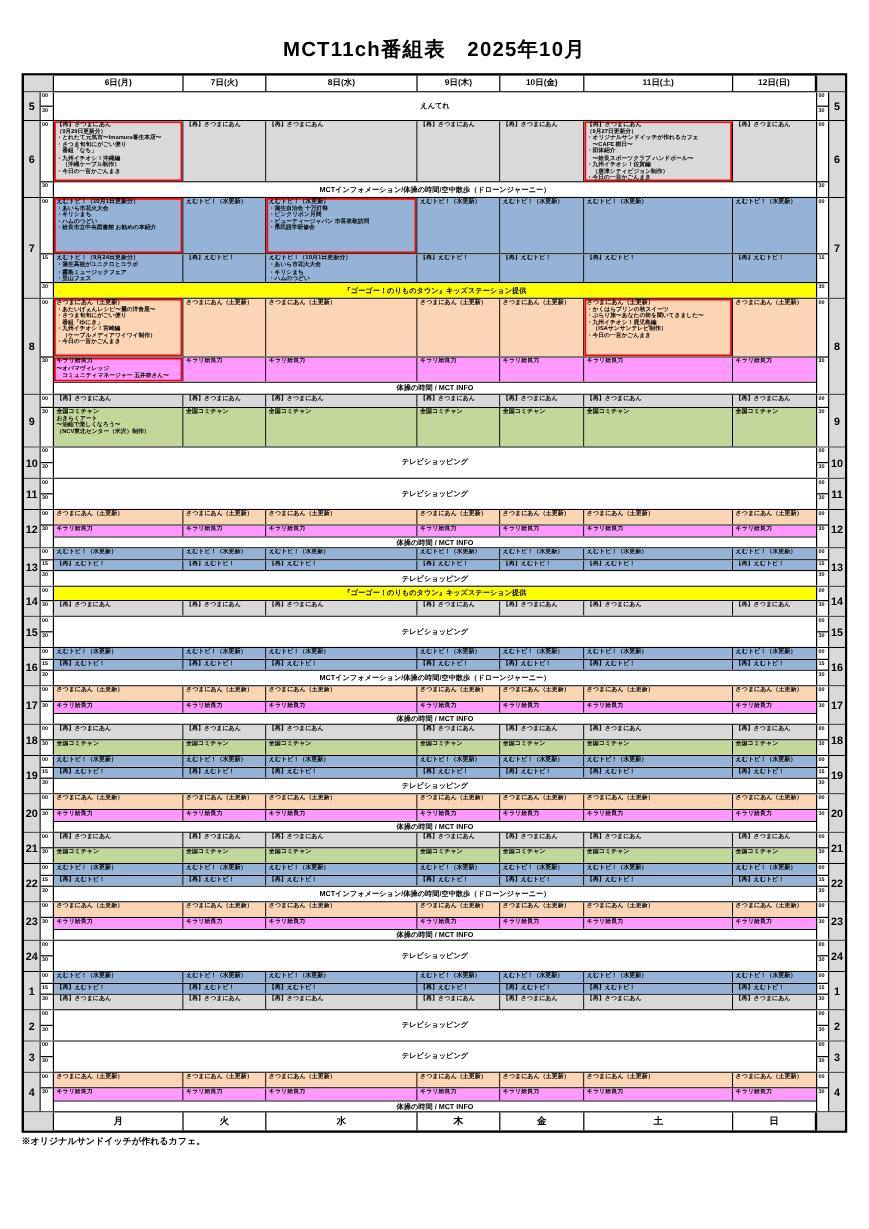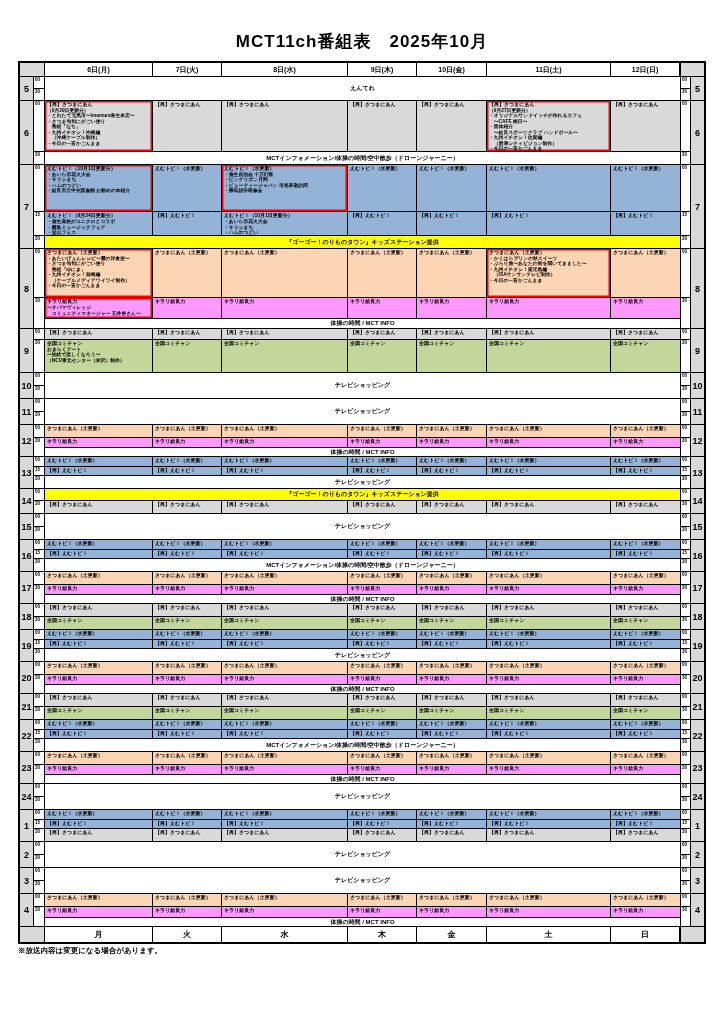--- a/index.html
+++ b/index.html
@@ -832,13 +832,13 @@
       <div class="dayhdr" style="width: 69px;">火</div>
       <div class="dayhdr" style="width: 126px;">水</div>
       <div class="dayhdr" style="width: 69px;">木</div>
       <div class="dayhdr" style="width: 70px;">金</div>
       <div class="dayhdr" style="width: 124px;">土</div>
       <div class="dayhdr" style="width: 69px;">日</div>
       <div class="corner r" style="width: 24px;"></div>
     </div>
 </div>
 
-<div class="note">※放送内容は変更になる場合があります。</div>
+<div class="note">※オリジナルサンドイッチが作れるカフェ。</div>
 
 </body></html>

